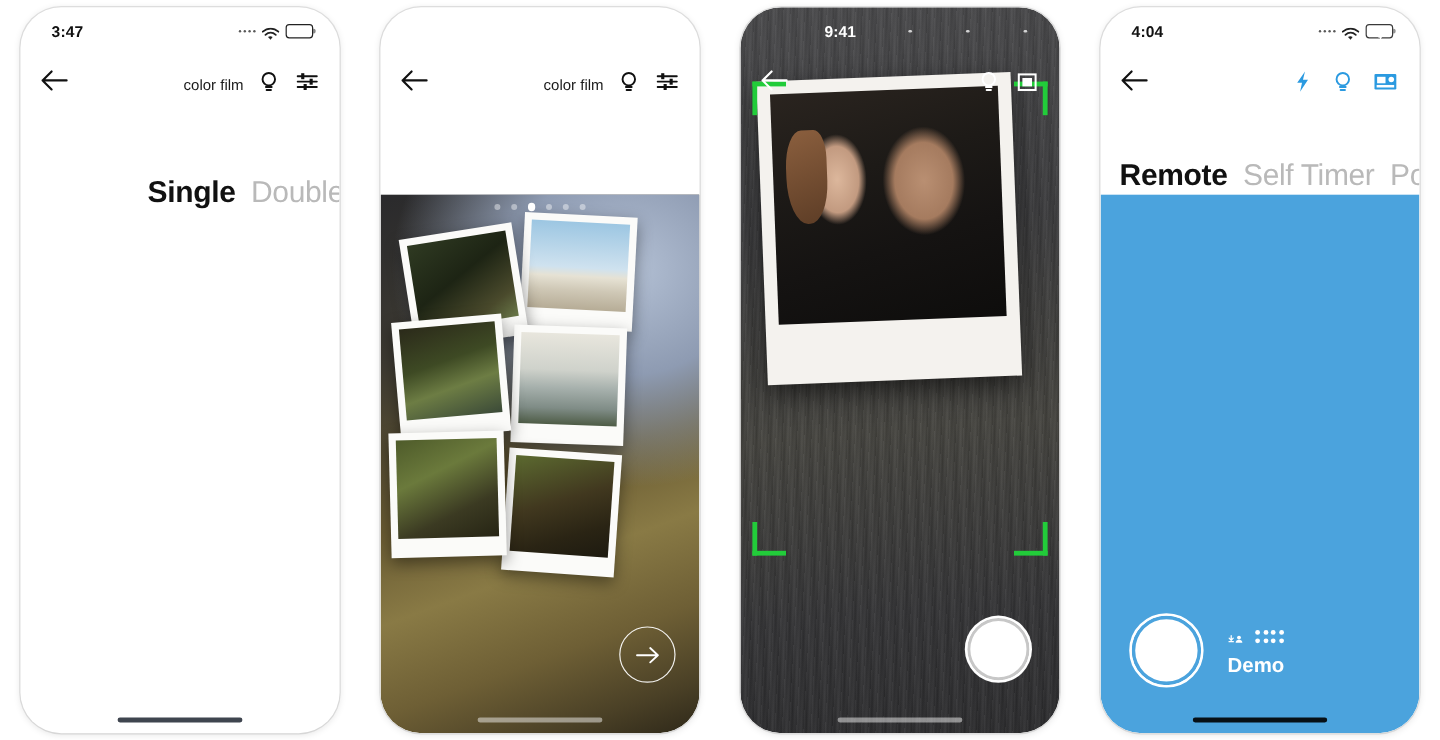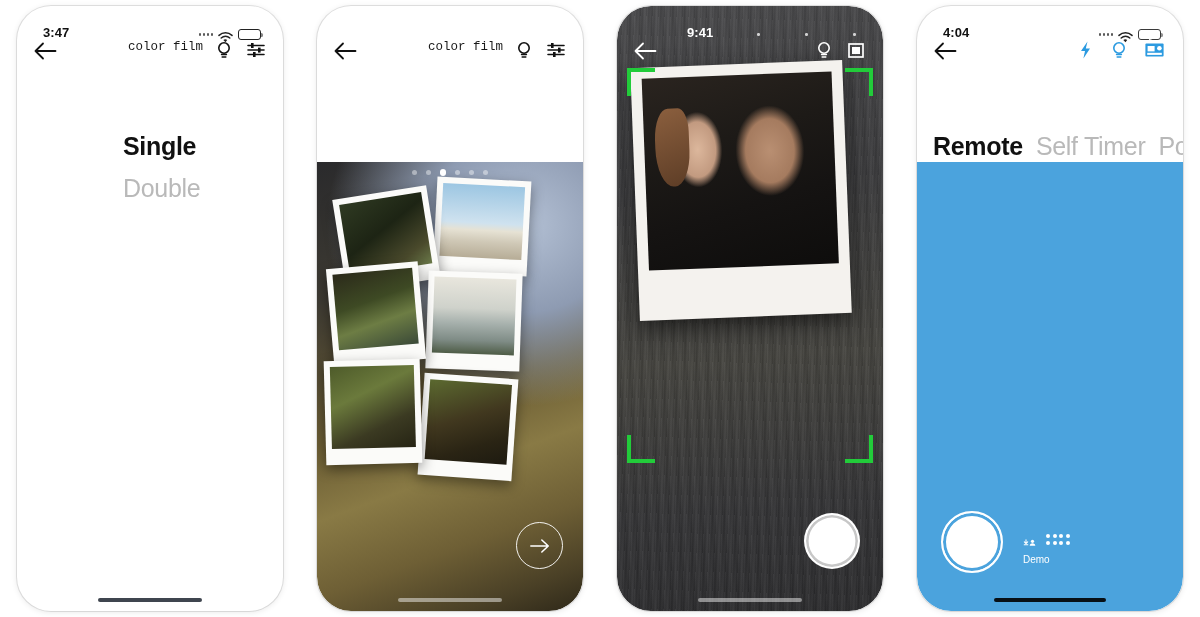--- a/index.html
+++ b/index.html
@@ -37,21 +37,21 @@
     position: absolute;
     inset: 0;
     border-radius: 34px;
     overflow: hidden;
   }
 
   
   .statusbar {
     position: absolute; top: 0; left: 0; right: 0;
     height: 34px;
-    display: flex; align-items: flex-end;
+    display: flex; align-items: center;
     justify-content: space-between;
     padding: 6px 22px 0 26px;
     z-index: 12;
   }
   .status-time {
     font-size: 13px; font-weight: bold;
     letter-spacing: 0.1px;
     color: #111;
   }
   .status-right { display: flex; align-items: center; gap: 5px; }
@@ -87,24 +87,23 @@
   .bolt-mini {
     position: absolute; left: 52%; top: 50%;
     transform: translate(-50%,-50%);
     width: 5px; height: 8px;
   }
 
   
   .navbar {
     position: absolute; top: 34px; left: 0; right: 0;
     height: 38px;
-    display: flex; align-items: flex-start;
+    display: flex; align-items: flex-end;
     padding: 0 18px 0 16px;
     z-index: 12;
-    font-family: Liberation Mono, monospace;
   }
   .nav-back { width: 26px; height: 22px; flex: 0 0 auto; cursor: pointer; }
   .nav-spacer { flex: 1 1 auto; }
   .nav-label {
     font-size: 12.5px; color: #1a1a1a;
     margin-right: 12px; white-space: nowrap;
   }
   .nav-icons { display: flex; align-items: center; gap: 14px; }
   .nav-ic { width: 18px; height: 20px; cursor: pointer; }
 
@@ -264,21 +263,21 @@
     box-shadow: inset 0 0 0 3px #4ba3dd, inset 0 0 0 5px #fff;
   }
   .demo-block {
     position: absolute; left: 106px; bottom: 46px;
     cursor: pointer;
   }
   .demo-icons { display: flex; align-items: center; gap: 8px; margin-bottom: 7px; }
   .demo-ic { width: 15px; height: 15px; }
   .dotgrid { display: grid; grid-template-columns: repeat(4, 4px); gap: 2.5px; }
   .dotgrid i { width: 4px; height: 4px; border-radius: 50%; background:#fff; display:block; }
-  .demo-lbl { color:#fff; font-size: 10px; font-weight: normal; }
+  .demo-lbl { color:#fff; font-size: 17px; font-weight: bold; }
 
   
   .homebar {
     position: absolute; bottom: 9px; left: 50%;
     transform: translateX(-50%);
     width: 104px; height: 4px; border-radius: 2px;
     background: #1d2430; opacity: .85;
     z-index: 14;
   }
   .homebar.light { background: rgba(255,255,255,.55); }
@@ -287,21 +286,21 @@
 </head>
 <body>
 
 <div class="gallery">
 
   <div class="phone-slot">
     <div class="phone">
       <div class="screen">
 
 
-        <div class="tabstrip" style="top:126px; padding-left:106px;flex-direction:column;">
+        <div class="tabstrip" style="top:140px; padding-left:106px;">
           <span class="tab active">Single</span>
           <span class="tab">Double</span>
 
         </div>
 
         <div class="navbar">
           <span class="nav-back">
             <svg viewBox="0 0 26 22" fill="none">
               <path d="M2.5 11h20M10 3.5L2.5 11 10 18.5" stroke="#111" stroke-width="1.8" stroke-linecap="round" stroke-linejoin="round"></path>
             </svg>

